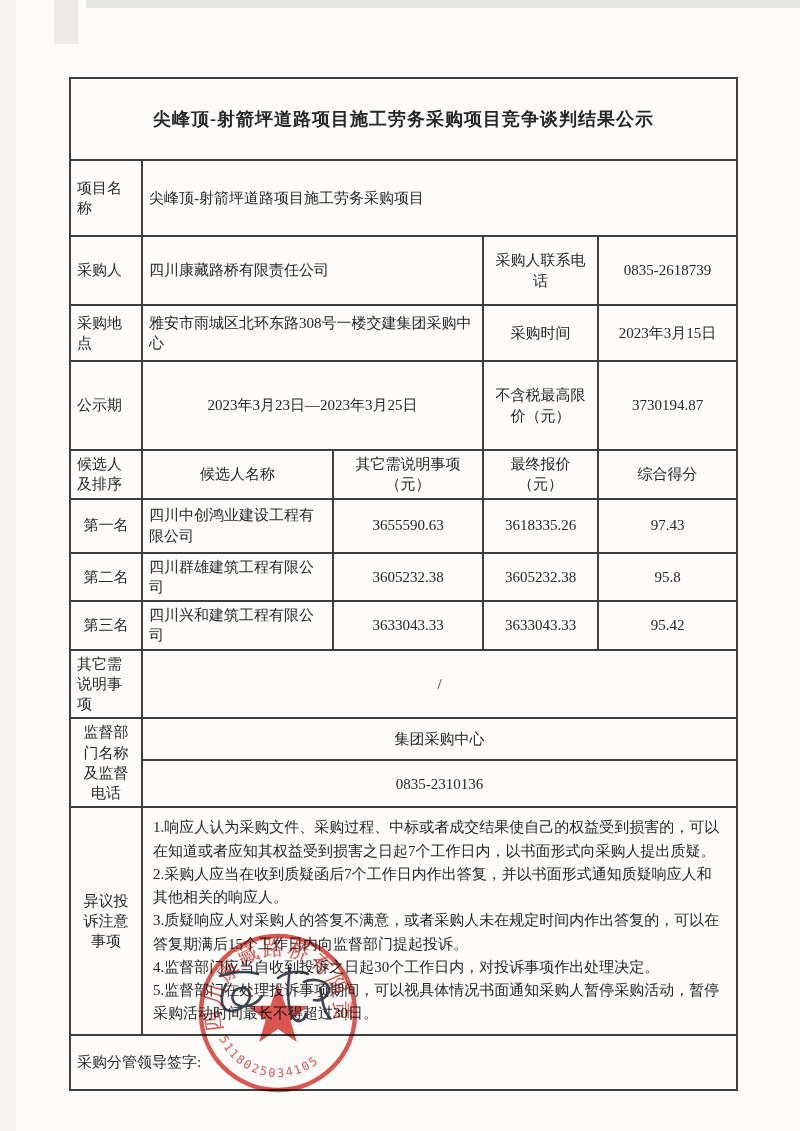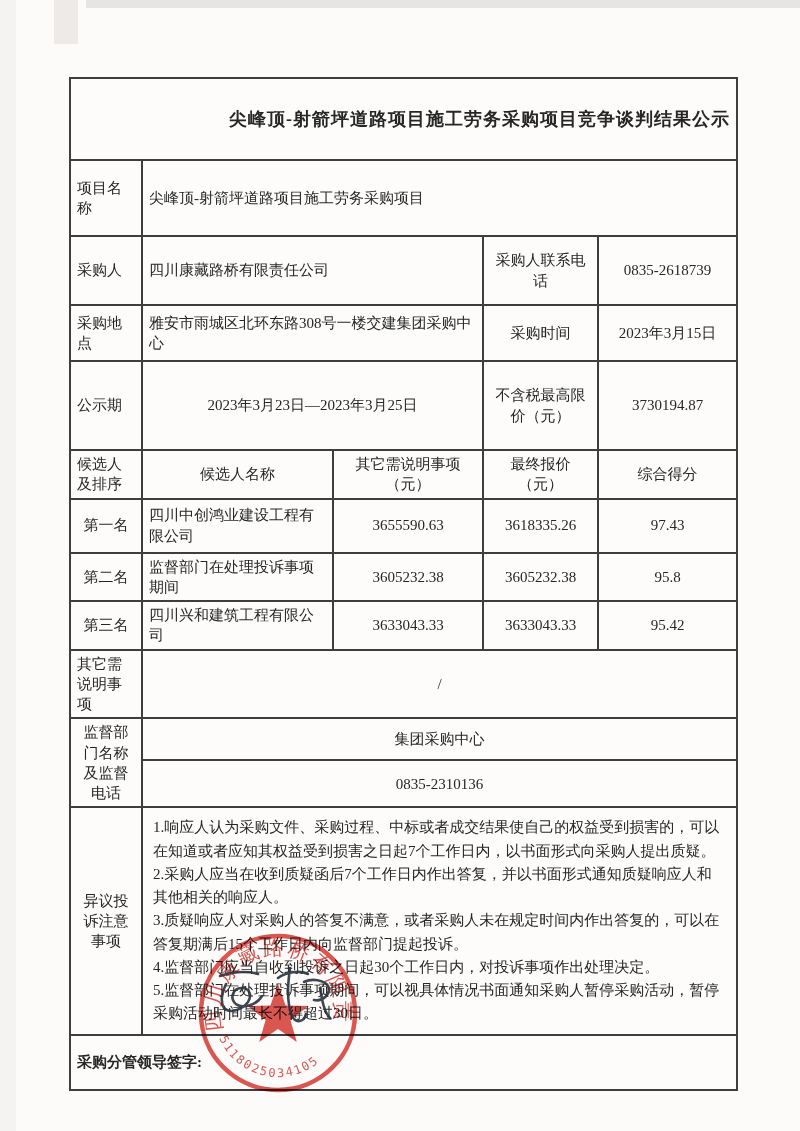--- a/index.html
+++ b/index.html
@@ -24,27 +24,27 @@
   }
   td {
     border:2px solid #3e3e3e;
     font-size:15px;
     vertical-align:middle;
     padding:3px 6px;
     line-height:1.35;
     word-break:break-all;
   }
   .title-cell {
-    text-align:right; font-weight:bold; font-size:18px; letter-spacing:1px;
+    text-align:center; font-weight:bold; font-size:18px; letter-spacing:1px;
   }
   .c { text-align:center; }
   .l { text-align:left; }
   .notice-cell { padding:8px 10px; line-height:1.55; }
   .notice-cell div { margin:0; }
-  .sig-cell { position:relative;font-weight:bold; }
+  .sig-cell { position:relative; }
 
   
   .seal-svg { position:absolute; left:178px; top:913px; width:200px; height:200px; mix-blend-mode:multiply; opacity:.9; z-index:5; }
   .sign-svg { position:absolute; left:208px; top:958px; width:150px; height:72px; z-index:6; }
 </style>
 </head>
 <body>
 
 <div class="page-shade"></div>
 <div class="edge-top"></div>
@@ -101,21 +101,21 @@
   <tr style="height:54px">
     <td class="c">第一名</td>
     <td class="l">四川中创鸿业建设工程有限公司</td>
     <td class="c">3655590.63</td>
     <td class="c">3618335.26</td>
     <td class="c">97.43</td>
   </tr>
 
   <tr style="height:48px">
     <td class="c">第二名</td>
-    <td class="l">监督部门在处理投诉事项期间</td>
+    <td class="l">四川群雄建筑工程有限公司</td>
     <td class="c">3605232.38</td>
     <td class="c">3605232.38</td>
     <td class="c">95.8</td>
   </tr>
 
   <tr style="height:48px">
     <td class="c">第三名</td>
     <td class="l">四川兴和建筑工程有限公司</td>
     <td class="c">3633043.33</td>
     <td class="c">3633043.33</td>

